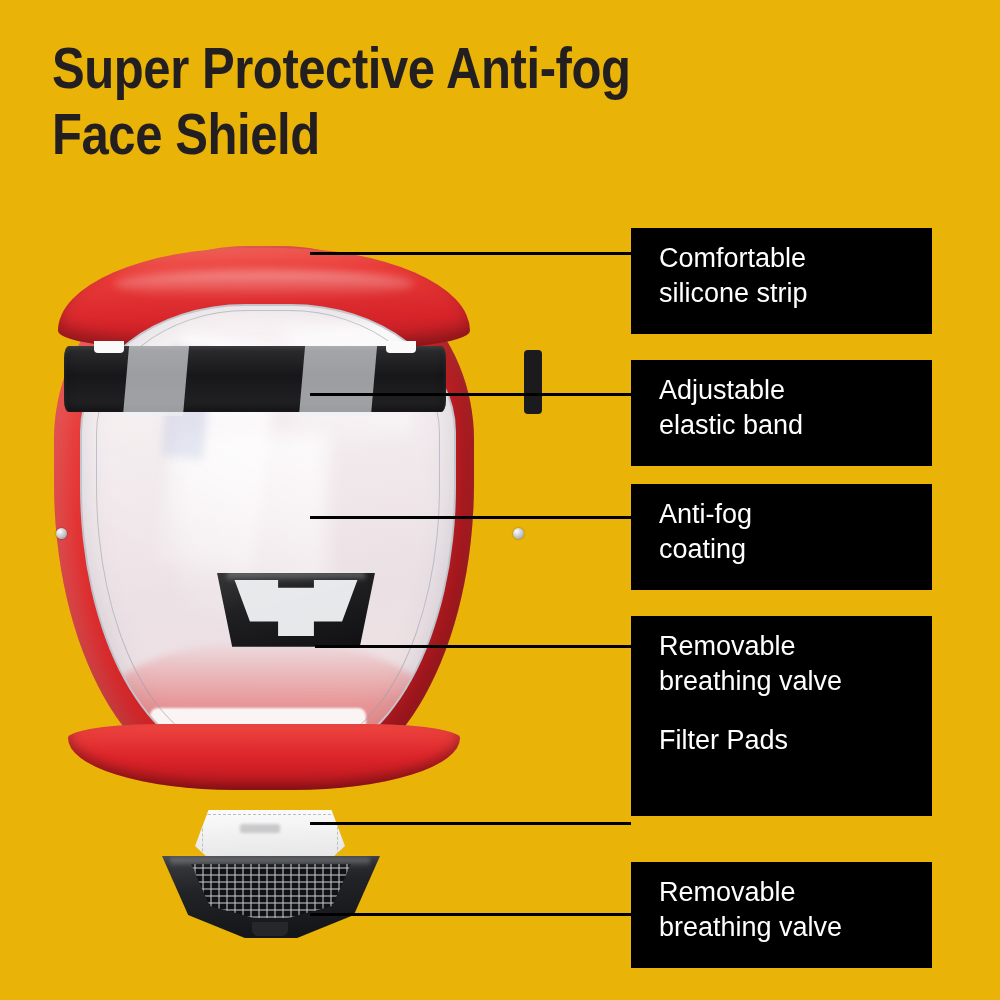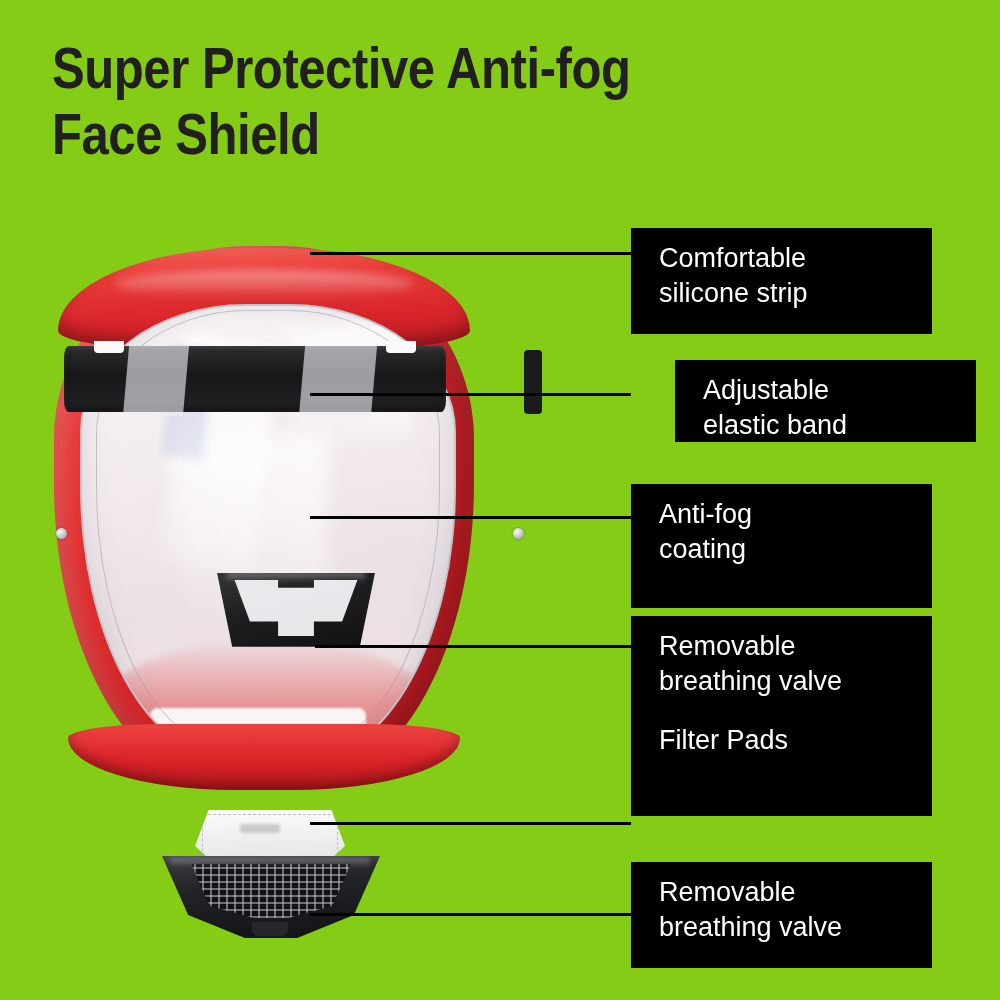--- a/index.html
+++ b/index.html
@@ -4,21 +4,21 @@
 <style>
   html, body {
     margin: 0;
     padding: 0;
     background: #ffffff;
   }
   #page {
     position: relative;
     width: 1000px;
     height: 1000px;
-    background: #84cc16;
+    background: #eab308;
     overflow: hidden;
     font-family: "Liberation Sans", sans-serif;
     text-decoration: underline;
   }
 
   
   #title {
     position: absolute;
     left: 52px;
     top: 36px;
@@ -42,22 +42,22 @@
     background: #000000;
     color: #ffffff;
     font-family: "Liberation Sans", sans-serif;
     font-size: 27px;
     line-height: 1.28;
     box-sizing: border-box;
     padding: 13px 0 13px 28px;
     white-space: pre-line;
   }
   #callout-0 { top: 228px;  height: 106px; }
-  #callout-1 { top: 360px;  height: 82px; margin-left: 44px; }
-  #callout-2 { top: 484px;  height: 124px; }
+  #callout-1 { top: 360px;  height: 106px; }
+  #callout-2 { top: 484px;  height: 106px; }
   #callout-3 { top: 616px;  height: 106px; }
   #callout-4 { top: 710px;  height: 106px; }
   #callout-5 { top: 862px;  height: 106px; }
 
   
   .leader {
     position: absolute;
     height: 3px;
     background: #000000;
   }

